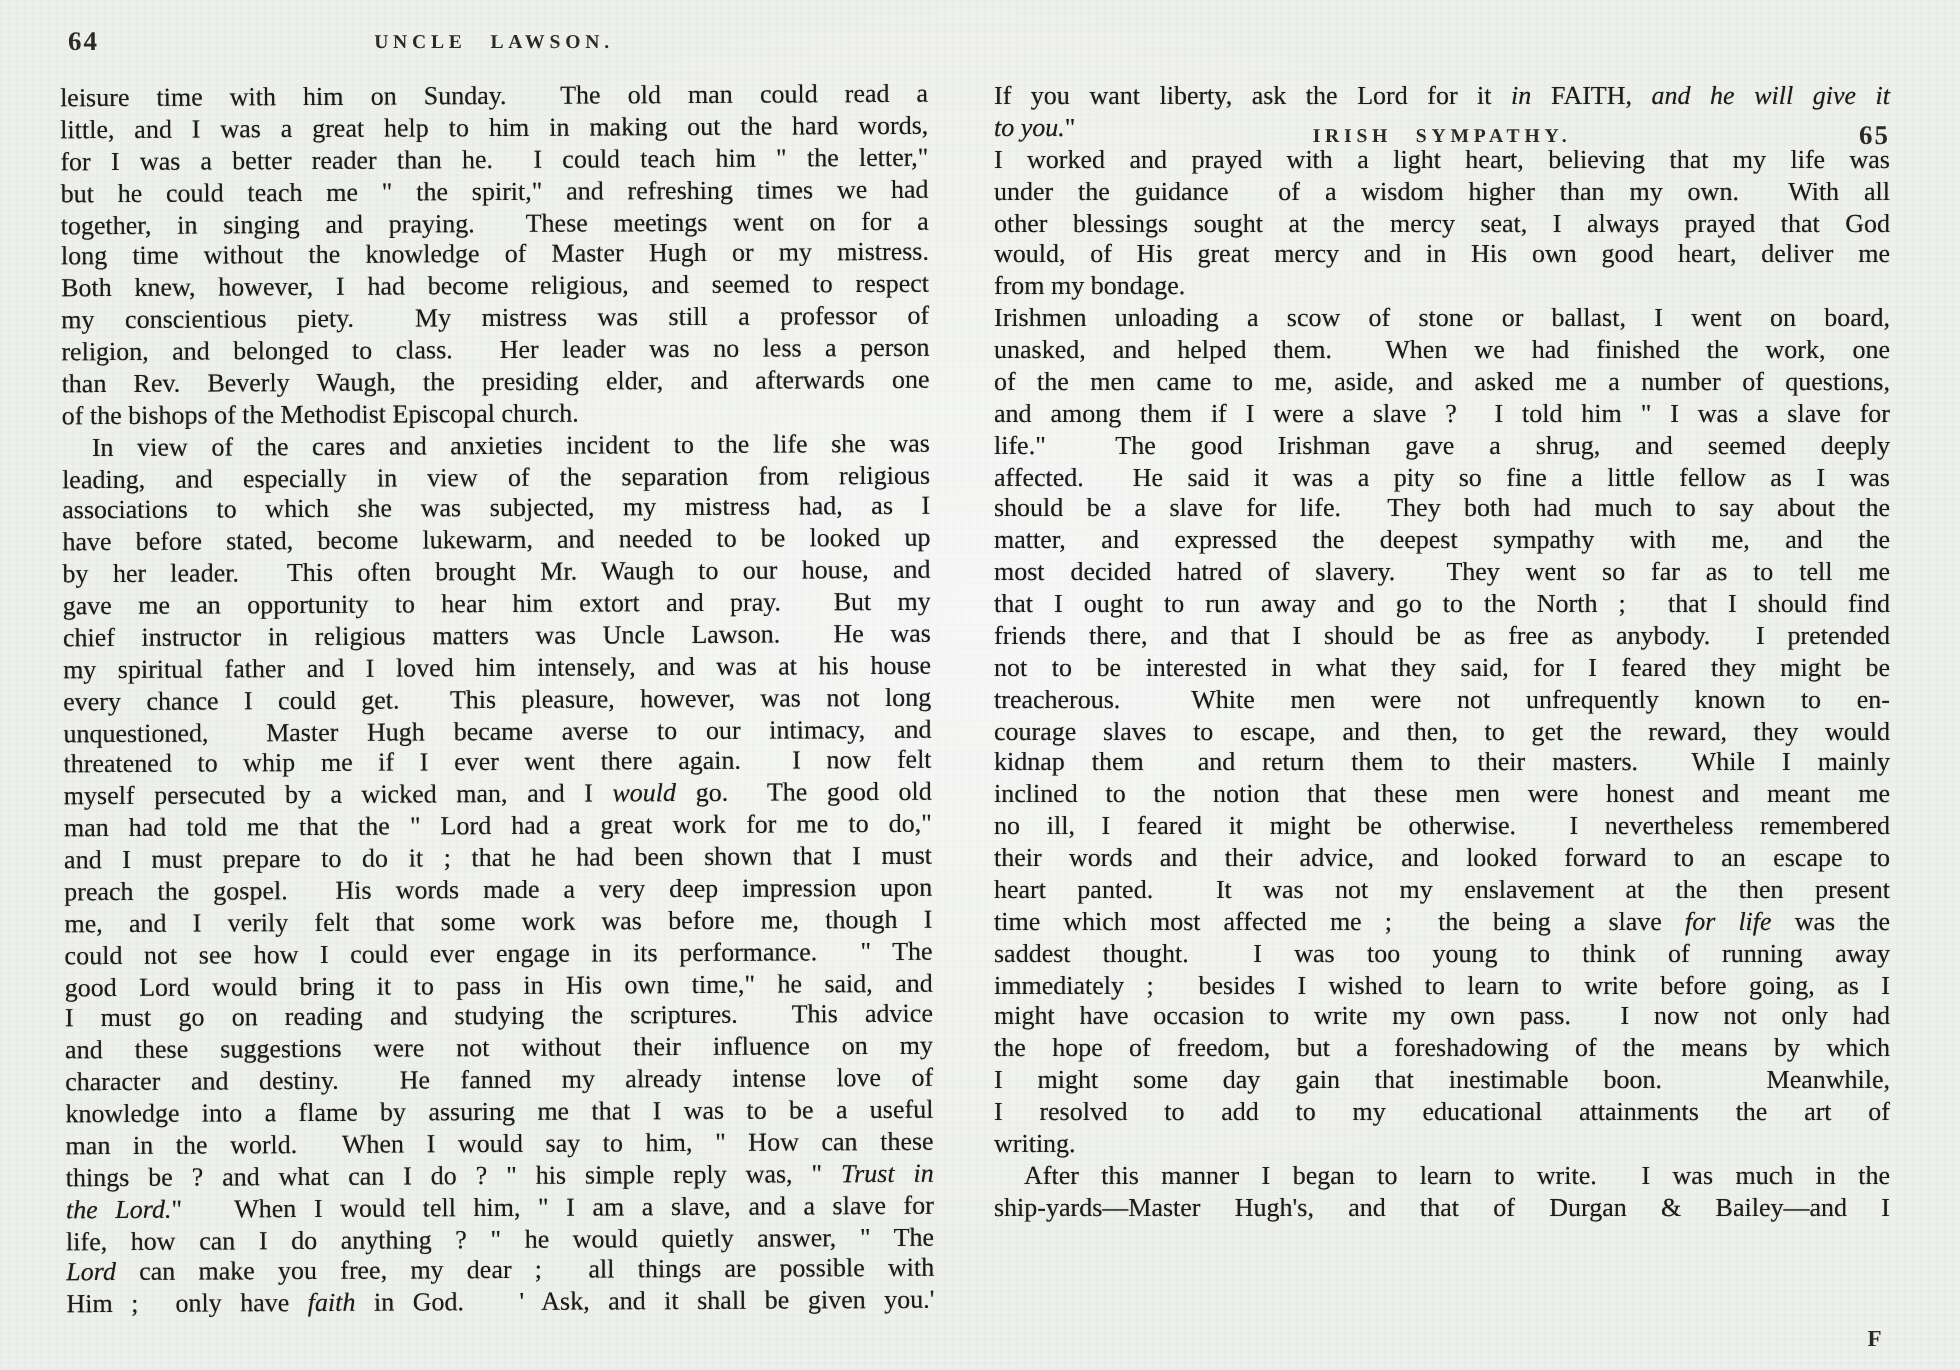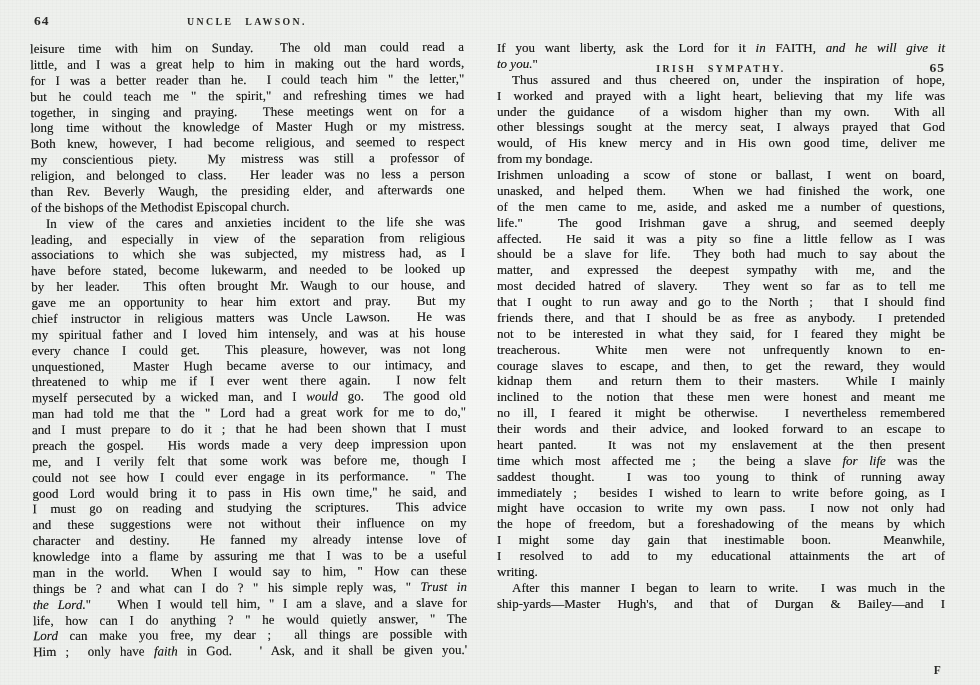--- a/index.html
+++ b/index.html
@@ -148,29 +148,29 @@
   </section>
 
   <section class="page right">
     <div class="running-head">
       <span class="head-title">IRISH SYMPATHY.</span>
       <span class="pagenum pos-right">65</span>
     </div>
     <div class="text-body">
         <div class="line"><span>If you want liberty, ask the Lord for it </span><i>in</i><span> FAITH, </span><i>and he will give it</i></div>
         <div class="line para-end"><i>to you.</i><span>"</span></div>
-        <div class="line indent"><span>Thus assured and thus cheered on, under the inspiration of hope,</span></div>
         <div class="line"><span>I worked and prayed with a light heart, believing that my life was</span></div>
         <div class="line"><span>under the guidance  of a wisdom higher than my own.  With all</span></div>
         <div class="line"><span>other blessings sought at the mercy seat, I always prayed that God</span></div>
-        <div class="line"><span>would, of His knew mercy and in His own good time, deliver me</span></div>
+        <div class="line"><span>would, of His great mercy and in His own good heart, deliver me</span></div>
         <div class="line para-end"><span>from my bondage.</span></div>
         <div class="line"><span>Irishmen unloading a scow of stone or ballast, I went on board,</span></div>
         <div class="line"><span>unasked, and helped them.  When we had finished the work, one</span></div>
         <div class="line"><span>of the men came to me, aside, and asked me a number of questions,</span></div>
+        <div class="line"><span>and among them if I were a slave ?  I told him " I was a slave for</span></div>
         <div class="line"><span>life."  The good Irishman gave a shrug, and seemed deeply</span></div>
         <div class="line"><span>affected.  He said it was a pity so fine a little fellow as I was</span></div>
         <div class="line"><span>should be a slave for life.  They both had much to say about the</span></div>
         <div class="line"><span>matter, and expressed the deepest sympathy with me, and the</span></div>
         <div class="line"><span>most decided hatred of slavery.  They went so far as to tell me</span></div>
         <div class="line"><span>that I ought to run away and go to the North ;  that I should find</span></div>
         <div class="line"><span>friends there, and that I should be as free as anybody.  I pretended</span></div>
         <div class="line"><span>not to be interested in what they said, for I feared they might be</span></div>
         <div class="line"><span>treacherous.  White men were not unfrequently known to en-</span></div>
         <div class="line"><span>courage slaves to escape, and then, to get the reward, they would</span></div>

